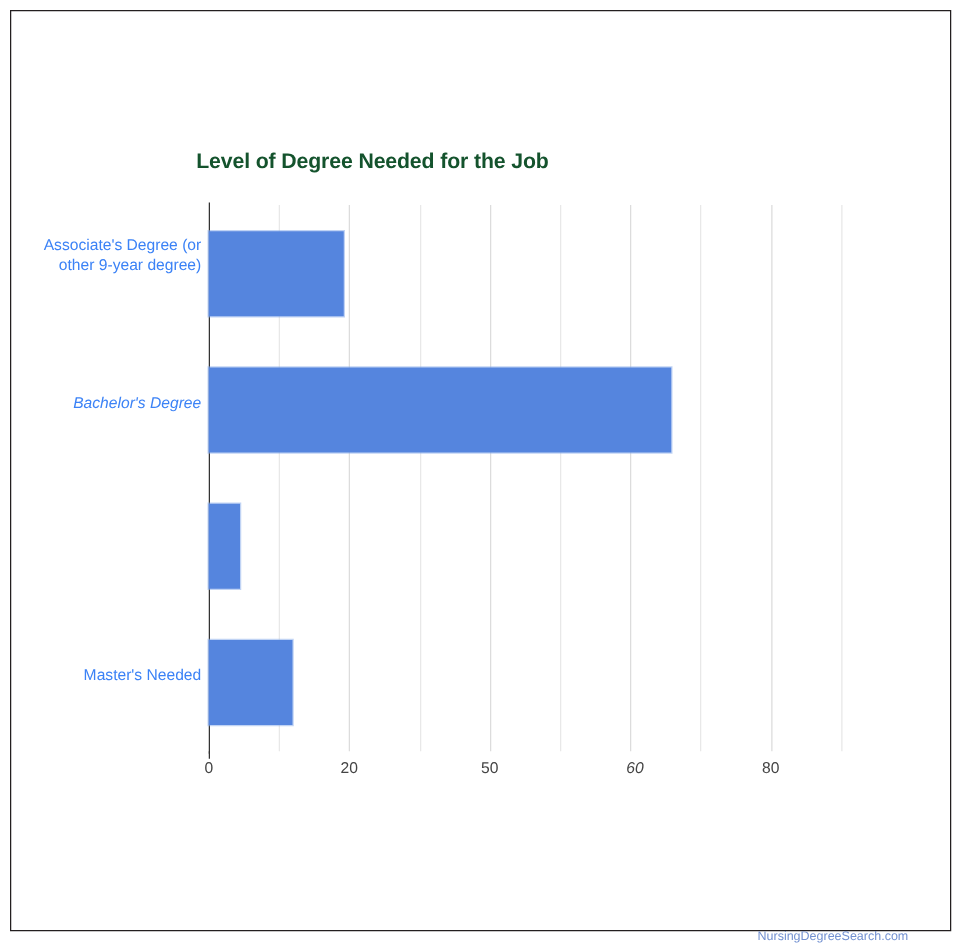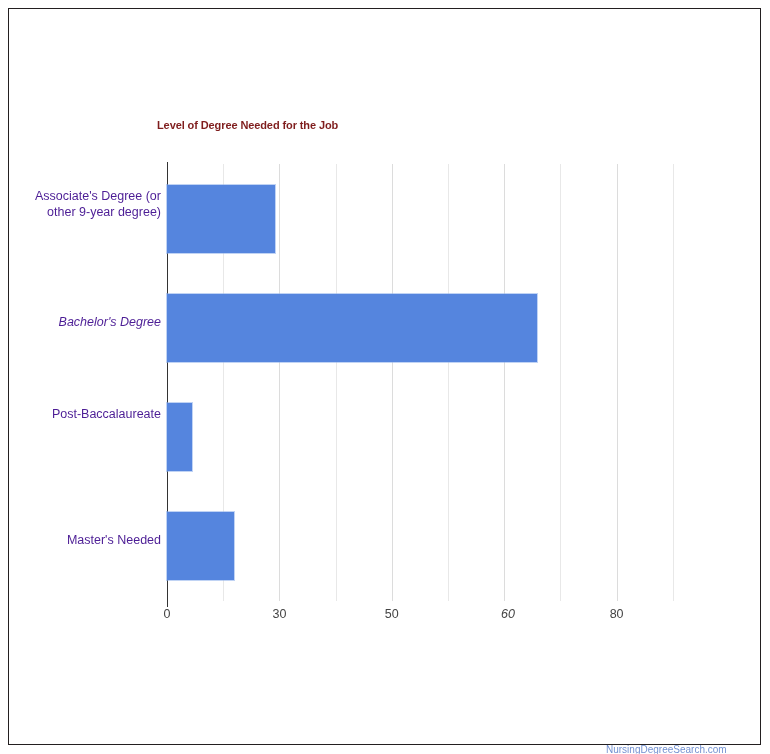--- a/index.html
+++ b/index.html
@@ -22,23 +22,23 @@
     height: 737px;
     border: 1px solid #231f20;
     box-sizing: border-box;
     background: #ffffff;
   }
 
   #chart-title {
     position: absolute;
     left: 148px;
     top: 110px;
-    font-size: 11px;
+    font-size: 17px;
     font-weight: bold;
-    color: #7f1d1d;
+    color: #14532d;
     letter-spacing: -0.1px;
     white-space: nowrap;
   }
 
   
   #plot {
     position: absolute;
     left: 158px;
     top: 155px;
     width: 562px;
@@ -71,21 +71,21 @@
     background: #5585de;
     box-shadow: 0 0 0 1px rgba(140,175,235,0.55);
   }
 
   .y-label {
     position: absolute;
     right: 0;
     width: 150px;
     text-align: right;
     font-size: 12.5px;
-    color: #4c1d95;
+    color: #3b82f6;
     line-height: 16px;
   }
   #y-labels {
     position: absolute;
     left: 0px;
     top: 155px;
     width: 152px;
     height: 437px;
   }
 
@@ -127,21 +127,20 @@
 
   <div id="y-labels">
     <div class="y-label" style="top:24px;">
       <div>Associate's Degree (or</div>
       <div>other 9-year degree)</div>
     </div>
     <div class="y-label" style="top:150px;font-style:italic;">
       <div>Bachelor's Degree</div>
     </div>
     <div class="y-label" style="top:242px;">
-      <div>Post-Baccalaureate</div>
     </div>
     <div class="y-label" style="top:368px;">
       <div>Master's Needed</div>
     </div>
   </div>
 
   <div id="y-axis-line"></div>
   <div id="axis-stub"></div>
 
   <div id="plot">
@@ -159,21 +158,21 @@
     <div id="bars">
         <div class="bar" title="Associate's Degree (or other 2-year degree): 19.3" style="left: 0px; top: 20.625px; width: 108.466px; background: rgb(85, 133, 222);"></div>
         <div class="bar" title="Bachelor's Degree: 65.9" style="left: 0px; top: 129.875px; width: 370.358px; background: rgb(85, 133, 222);"></div>
         <div class="bar" title="Post-Baccalaureate Certificate: 4.5" style="left: 0px; top: 239.125px; width: 25.29px; background: rgb(85, 133, 222);"></div>
         <div class="bar" title="Master's Degree: 12" style="left: 0px; top: 348.375px; width: 67.44px; background: rgb(85, 133, 222);"></div>
       </div>
   </div>
 
   <div id="x-tick-labels">
       <div class="x-tick-label" style="left: 158px;">0</div>
-      <div class="x-tick-label" style="left: 270.4px;">30</div>
+      <div class="x-tick-label" style="left: 270.4px;">20</div>
       <div class="x-tick-label" style="left: 382.8px;">50</div>
       <div class="x-tick-label" style="left: 499px; font-style: italic;">60</div>
       <div class="x-tick-label" style="left: 607.6px;">80</div>
     </div>
 
   <div id="footer-link" style="color: rgb(115, 145, 209);">NursingDegreeSearch.com</div>
 
 </div>
 
 </body></html>

